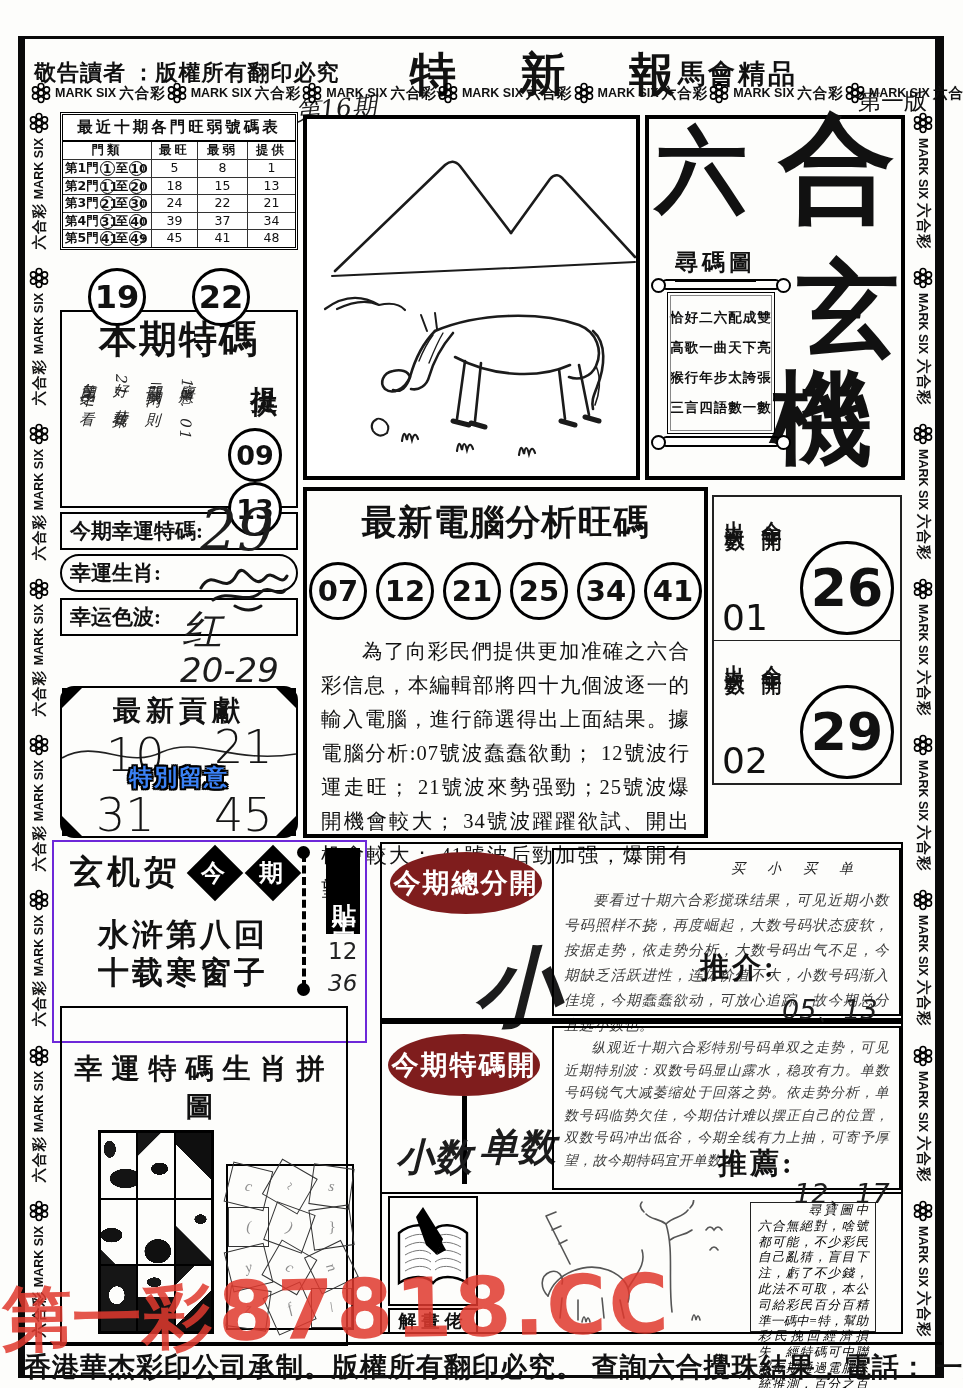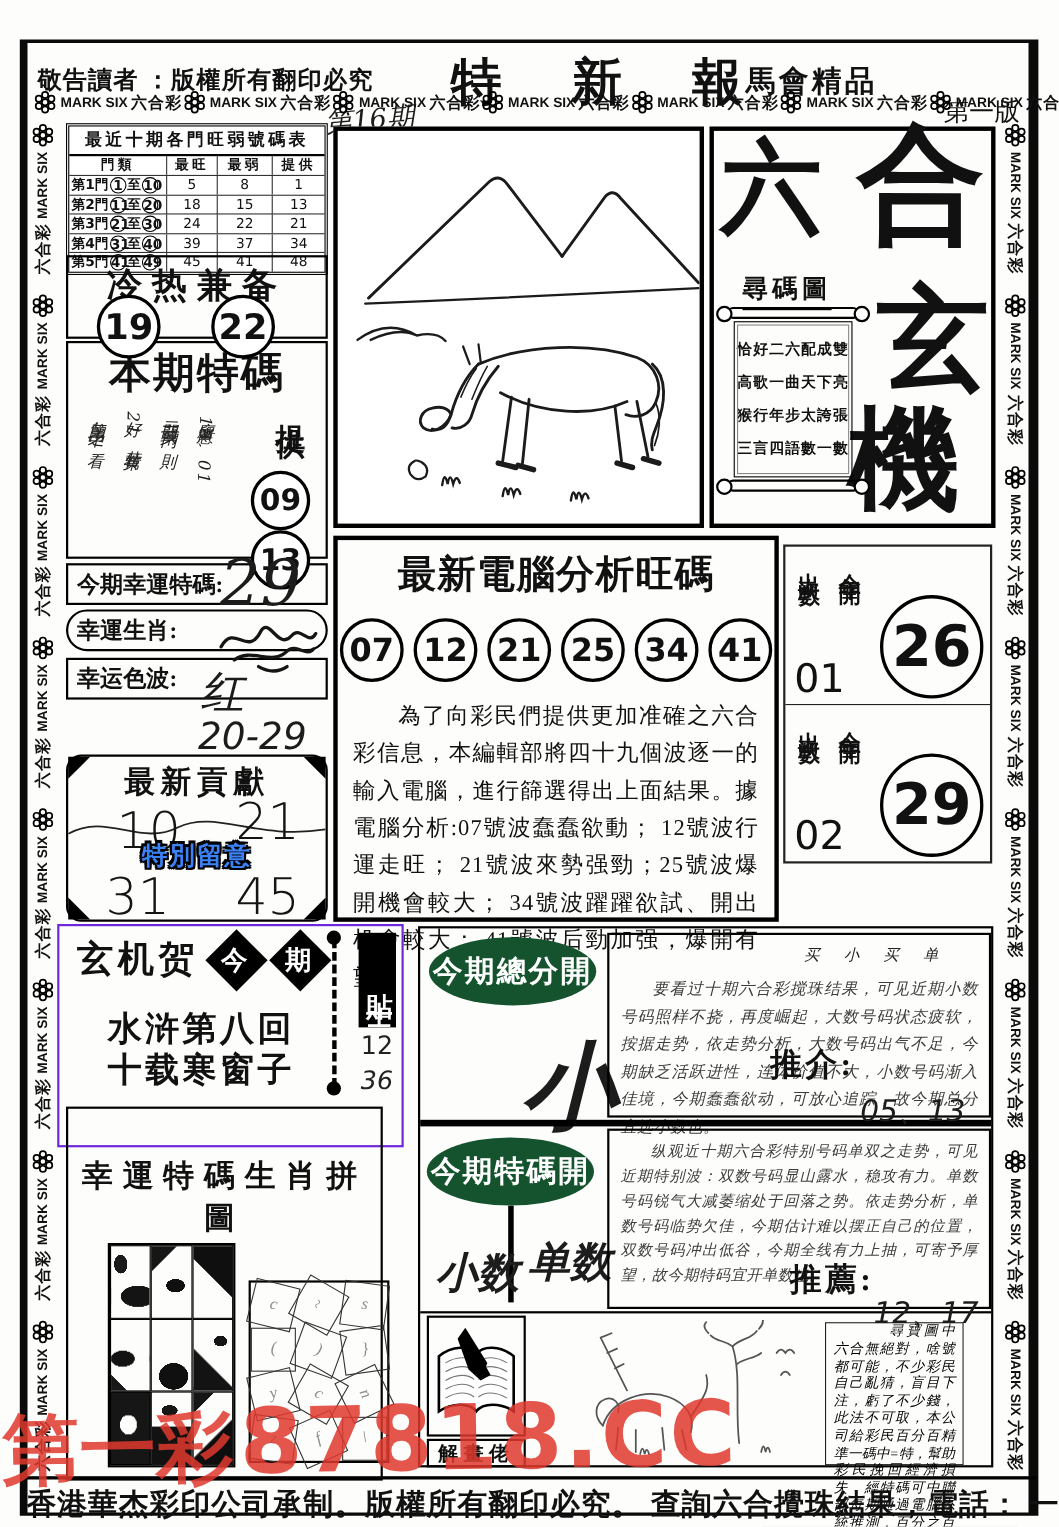--- a/index.html
+++ b/index.html
@@ -114,21 +114,21 @@
   .pzL div:nth-child(5){background:radial-gradient(ellipse 22px 20px at 55% 80%,#101010 60%,transparent 61%);}
   .pzL div:nth-child(6){background:linear-gradient(45deg,#131313 38%,transparent 39%),radial-gradient(ellipse 10px 8px at 70% 30%,#151515 60%,transparent 61%);}
   .pzL div:nth-child(7){background:radial-gradient(ellipse 14px 16px at 45% 45%,#fdfdfb 55%,transparent 56%),#161616;}
   .pzL div:nth-child(8){background:linear-gradient(0deg,#121212 52%,transparent 53%),radial-gradient(ellipse 12px 8px at 45% 25%,#171717 60%,transparent 61%);}
   .pzL div:nth-child(9){background:linear-gradient(315deg,#0e0e0e 40%,transparent 41%),linear-gradient(135deg,#151515 18%,transparent 19%);}
   .pzR{position:absolute;left:164px;top:156px;width:124px;height:162px;border:2px solid #000;
        display:grid;grid-template-columns:repeat(3,1fr);grid-template-rows:repeat(4,1fr);}
   .pzR div{border:1px solid #333;color:#8d8d8d;font-size:15px;font-style:italic;display:flex;align-items:center;justify-content:center;}
   
   .secB{left:380px;top:842px;width:523px;height:492px;border:2px solid #000;box-sizing:border-box;}
-  .oval{position:absolute;width:152px;height:62px;background:#14532d;border-radius:50%;
+  .oval{position:absolute;width:152px;height:62px;background:#7f1d1d;border-radius:50%;
         display:flex;align-items:center;justify-content:center;color:#fff;font-size:27px;font-weight:700;letter-spacing:2px;z-index:2;}
   .panel{position:absolute;border:2px solid #000;box-sizing:border-box;}
   .panel .hd2{position:absolute;right:24px;top:10px;font-size:14px;font-style:italic;letter-spacing:22px;white-space:nowrap;color:#222;}
   .panel .body{position:absolute;left:10px;right:10px;font-size:14.5px;line-height:25px;font-style:italic;color:#3c3c3c;
                text-align:justify;text-indent:2em;letter-spacing:.5px;}
   .rec{position:absolute;font-size:29px;font-weight:700;letter-spacing:3px;}
   .recv{position:absolute;font-size:27px;z-index:3;}
   .hbar{position:absolute;left:0;width:100%;height:6px;background:#000;}
   .vstub{position:absolute;width:5px;background:#000;}
   .bigsmall{position:absolute;font-size:86px;font-weight:600;}
@@ -544,23 +544,20 @@
         <span class="colb">34</span>
     </div>
     <div class="hot-row">
       <span class="gate"><span>第5門</span><span class="circ">41</span>至<span class="circ">49</span></span>
       <span class="colb">45</span>
         <span class="colb">41</span>
         <span class="colb">48</span>
     </div>
   </div>
 
-  <div class="abs coldhot">
-    <h2>冷热兼备</h2>
-  </div>
   <div class="bigcirc" style="left:88px;top:268px;width:52px;height:52px;font-size:32px;">19</div>
   <div class="bigcirc" style="left:192px;top:268px;width:52px;height:52px;font-size:32px;">22</div>
 
   <div class="abs speccode">
     <h2>本期特碼</h2>
     <div class="provide">提供：</div>
     <div class="notes hand">
       <span>第三門之中，看</span>
       <span>好21若转第</span>
       <span>二門或第一門，則</span>

